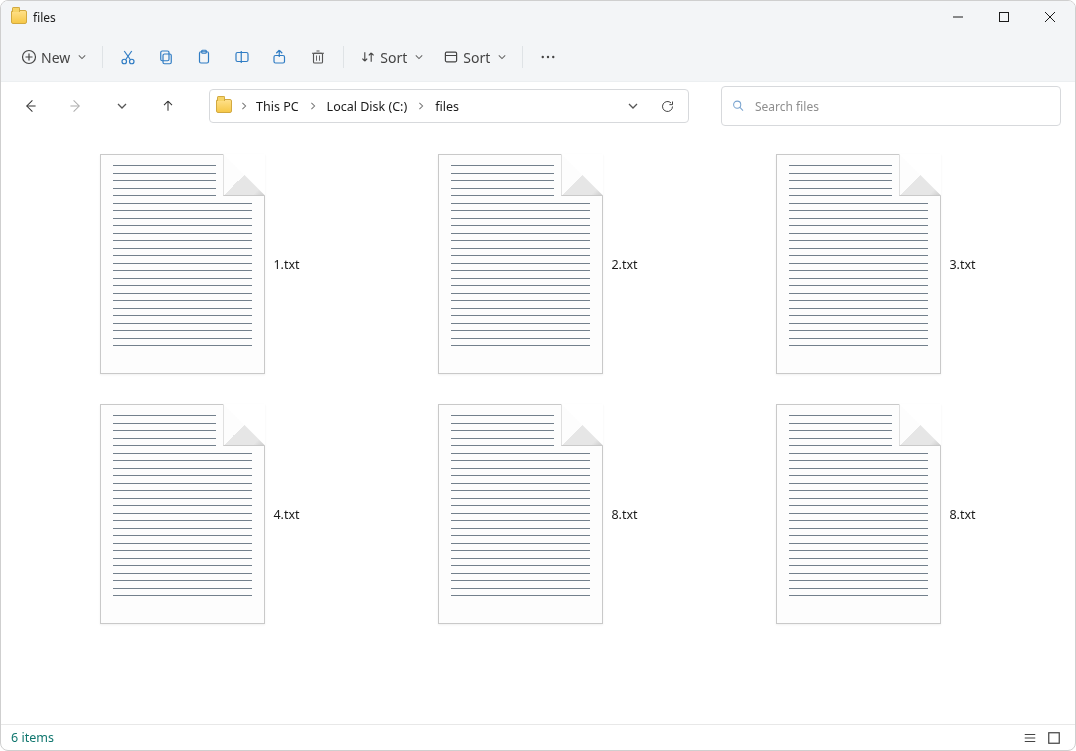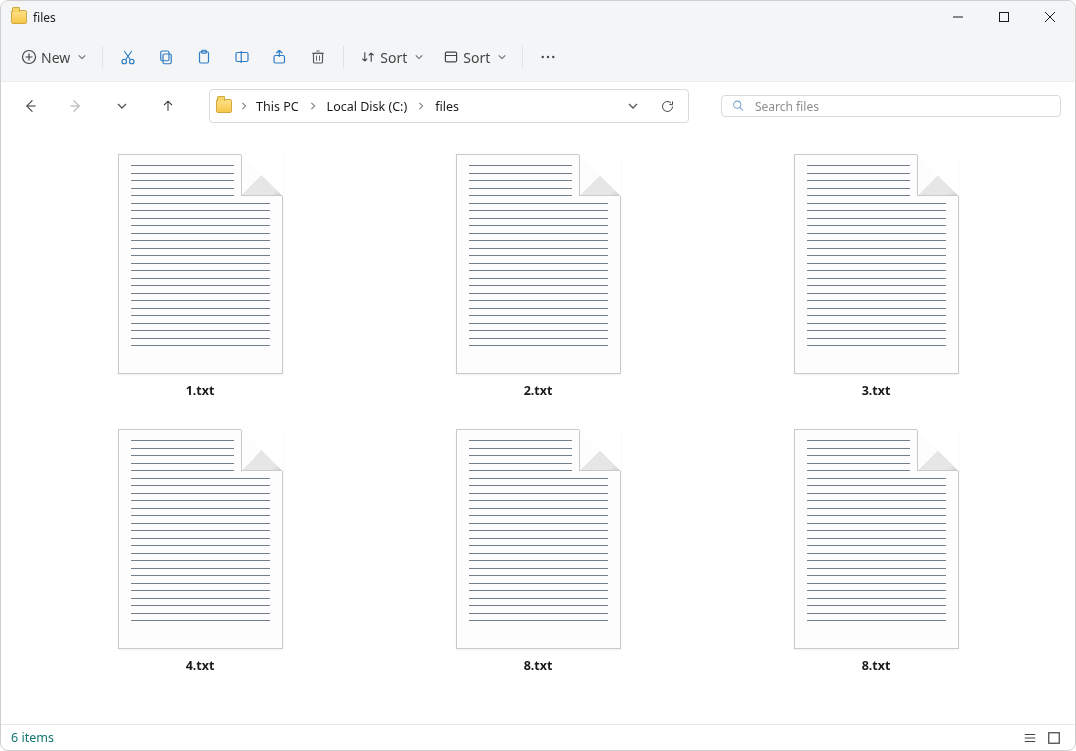--- a/index.html
+++ b/index.html
@@ -87,21 +87,21 @@
     align-items: center;
     padding: 0 6px;
     gap: 4px;
     margin-left: 10px;
   }
   .crumb { padding: 2px 4px; font-size: 12.5px; }
   .crumb-sep { color: #888; padding: 0 2px; }
   .addr-spacer { flex: 1; }
   .searchbox {
     width: 340px;
-    height: 22px;
+    height: 40px;
     border: 1px solid #d7d9dc;
     border-radius: 4px;
     display: flex; align-items: center;
     padding: 0 10px; gap: 10px;
     margin-left: 16px;
     color: #777;
   }
   .searchbox input {
     border: none; outline: none; font: inherit;
     width: 100%; color: #333; background: transparent;
@@ -112,23 +112,22 @@
     flex: 1;
     padding: 24px 30px 10px 30px;
     overflow: auto;
     display: grid;
     grid-template-columns: repeat(3, 1fr);
     row-gap: 30px;
     align-content: start;
     justify-items: center;
   }
   .file {
-    display: flex; flex-direction: column; align-items: center;
+    display: flex; flex-direction: row; align-items: center;
     gap: 8px;
-    font-weight: bold;
   }
   .file-label { font-size: 12.5px; }
   .doc-thumb {
     width: 165px; height: 220px;
     background: #fdfdfd;
     border: 1px solid #c9c9c9;
     position: relative;
     box-shadow: 0 1px 2px rgba(0,0,0,0.06);
     padding: 10px 12px;
     display: flex; flex-direction: column; gap: 6.5px;

